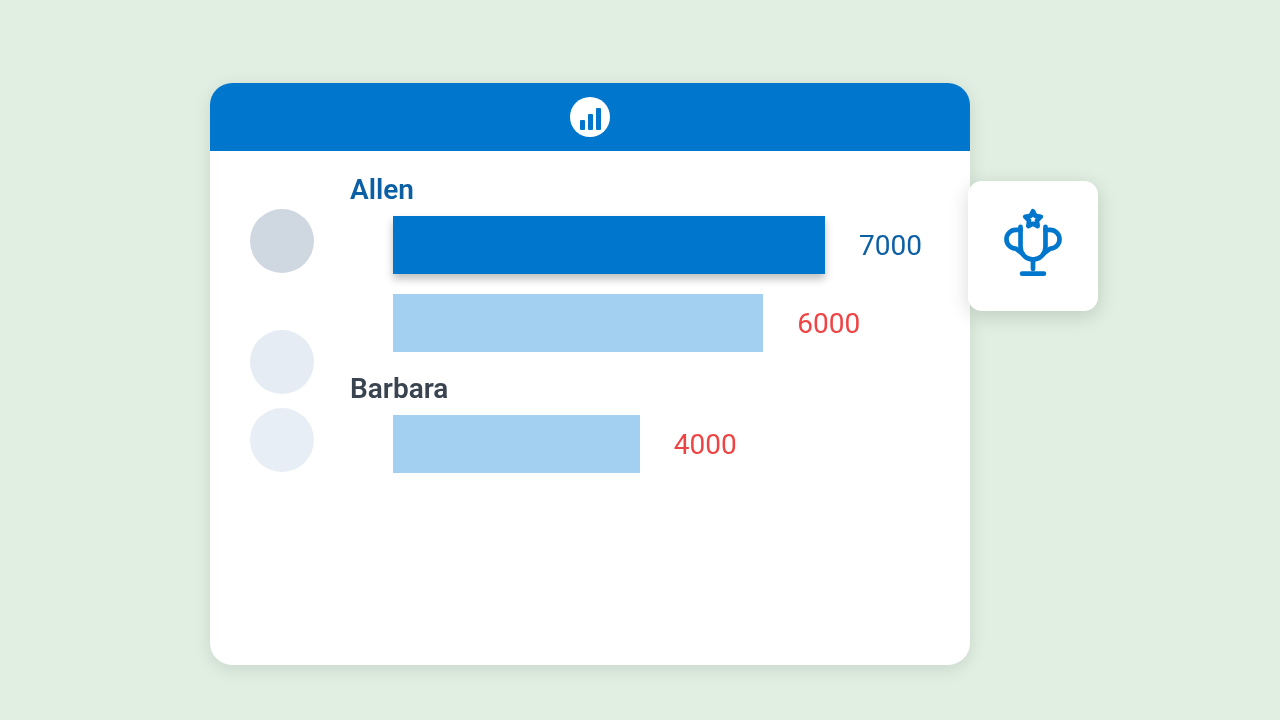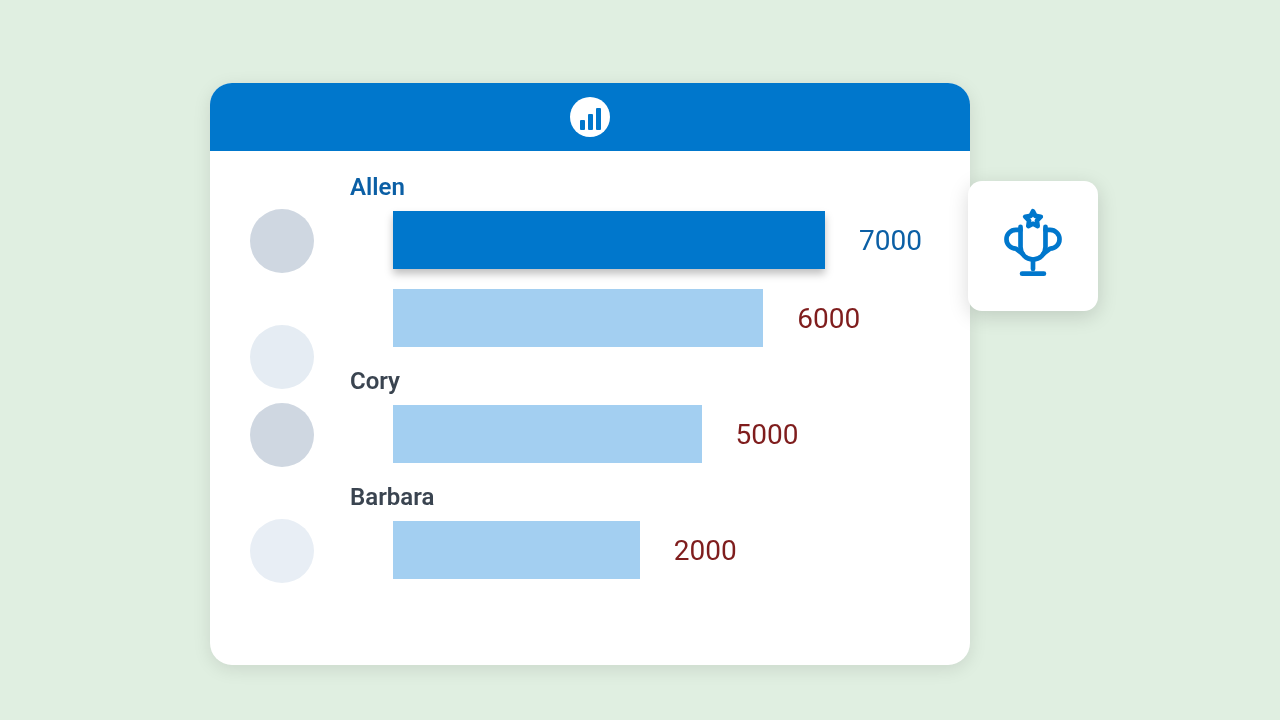--- a/index.html
+++ b/index.html
@@ -6,26 +6,26 @@
   .stage{position:relative;width:1280px;height:720px;}
   .card{position:absolute;left:210px;top:83px;width:760px;height:582px;background:#fff;border-radius:22px;box-shadow:0 4px 18px rgba(0,0,0,.10);overflow:visible;}
   .header{height:68px;background:#0077cc;border-top-left-radius:22px;border-top-right-radius:22px;display:flex;align-items:center;justify-content:center;}
   .logo-circle{width:40px;height:40px;border-radius:50%;background:#fff;display:flex;align-items:flex-end;justify-content:center;padding-bottom:7px;box-sizing:border-box;gap:3px;}
   .logo-circle .b1{width:5px;height:10px;background:#0077cc;border-radius:1px;}
   .logo-circle .b2{width:5px;height:16px;background:#0077cc;border-radius:1px;}
   .logo-circle .b3{width:5px;height:22px;background:#0077cc;border-radius:1px;}
   .rows{padding:22px 40px 0 40px;}
   .row{position:relative;margin-bottom:20px;}
   .avatar{position:absolute;left:0;top:36px;width:64px;height:64px;border-radius:50%;}
-  .name{margin-left:100px;font-size:24px;font-weight:600;color:#3a4450;}
+  .name{margin-left:100px;font-size:28px;font-weight:600;color:#3a4450;}
   .row.leader .name{color:#0b5fa5;}
   .bar-wrap{margin-left:100px;margin-top:10px;display:flex;align-items:center;padding-left:43px;}
   .bar{height:58px;background:#a3cff1;}
   .row.leader .bar{background:#0077cc;box-shadow:0 5px 8px rgba(0,0,0,.25);} 
-  .value{font-size:28px;color:#7f1d1d;margin-left:34px;}
+  .value{font-size:28px;color:#ef4444;margin-left:34px;}
   .row.leader .value{color:#0b5fa5;}
   .trophy-card{position:absolute;right:-128px;top:98px;width:130px;height:130px;background:#fff;border-radius:14px;box-shadow:0 5px 20px rgba(0,0,0,.15);display:flex;align-items:center;justify-content:center;}
   .trophy-card svg{width:78px;height:78px;}
 </style>
 </head>
 <body>
 
 <div class="stage">
   <div class="card">
     <div class="header">
@@ -46,33 +46,25 @@
         </div>
       </div>
       <div class="row">
         <div class="avatar" style="background: rgb(229, 236, 243);"></div>
         <div class="bar-wrap">
           <div class="bar" style="width: 370.286px;"></div>
           <div class="value">6000</div>
         </div>
       </div>
       <div class="row">
-        <div class="avatar" style="background: rgb(207, 215, 225);"></div>
-        <div class="name">Cory</div>
-        <div class="bar-wrap">
-          <div class="bar" style="width: 308.571px;"></div>
-          <div class="value">5000</div>
-        </div>
-      </div>
-      <div class="row">
         <div class="avatar" style="background: rgb(232, 238, 245);"></div>
         <div class="name">Barbara</div>
         <div class="bar-wrap">
           <div class="bar" style="width: 246.857px;"></div>
-          <div class="value">2000</div>
+          <div class="value">4000</div>
         </div>
       </div>
     </div>
 
     <div class="trophy-card">
       <span>
         <svg viewBox="0 0 100 100" fill="none" stroke="#0077cc" stroke-width="6" stroke-linecap="round" stroke-linejoin="round">
           <path d="M34 28 v26 a16 16 0 0 0 32 0 V28"></path>
           <path d="M34 32 h-6 a12 12 0 0 0 0 24 l8 6"></path>
           <path d="M66 32 h6 a12 12 0 0 1 0 24 l-8 6"></path>

